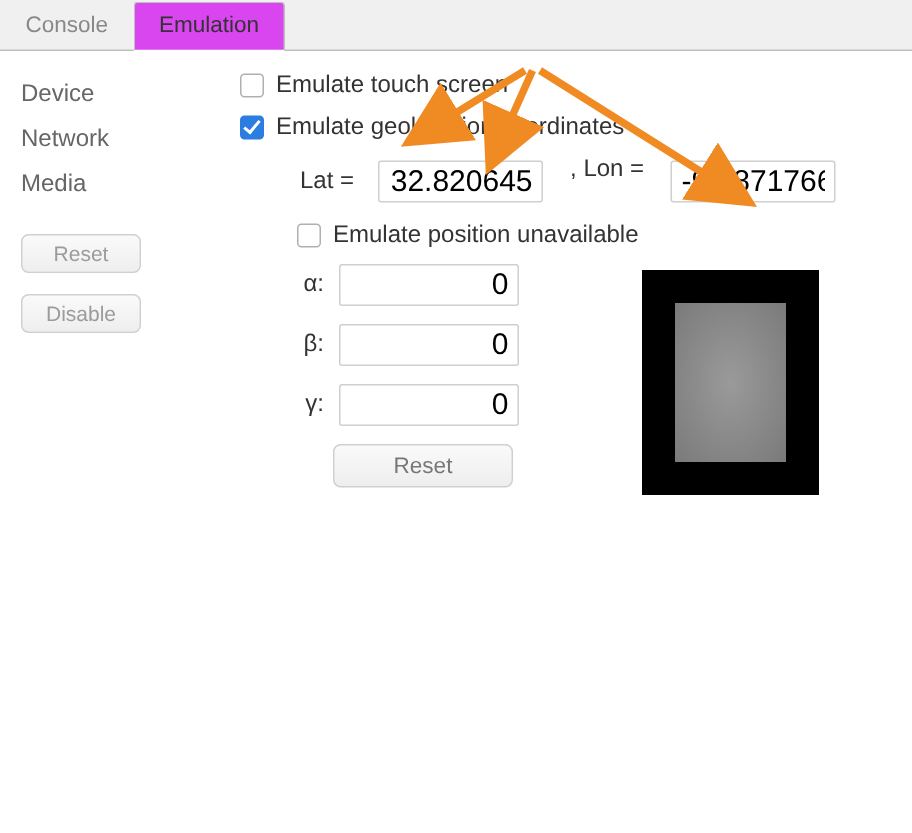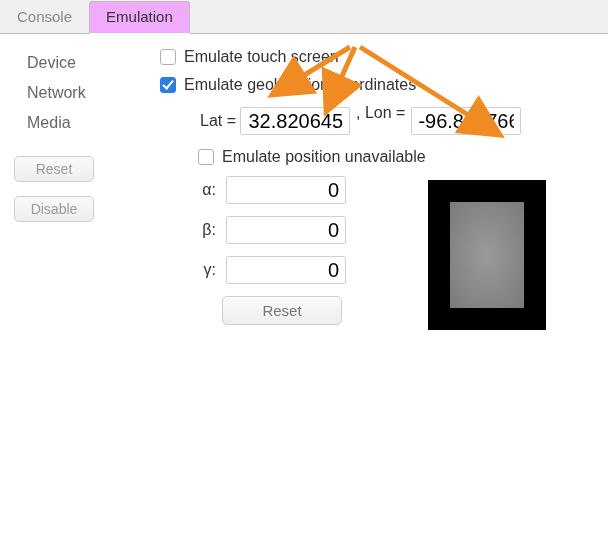--- a/index.html
+++ b/index.html
@@ -26,21 +26,21 @@
   .tab {
     padding: 6px 16px 6px 16px;
     color: #888;
     cursor: default;
     border: 1px solid transparent;
     border-bottom: none;
     position: relative;
     top: 1px;
   }
   .tab.active {
-    background: #f0abfc;
+    background: #d946ef;
     color: #333;
     border: 1px solid #bfbfbf;
     border-bottom: 1px solid #fff;
     border-radius: 3px 3px 0 0;
   }
 
   
   .main {
     display: flex;
     height: calc(100% - 34px);
@@ -48,21 +48,20 @@
   .sidebar {
     width: 135px;
     padding: 14px 10px 10px 14px;
     color: #666;
     font-size: 16px;
     border-right: 0;
   }
   .side-item {
     padding: 6px 0 6px 0;
     cursor: default;
-    margin-left: 13px;
   }
   .side-item.selected {
     color: #222;
   }
   .side-buttons {
     margin-top: 18px;
   }
   .side-btn {
     display: block;
     width: 80px;
@@ -116,20 +115,21 @@
     border: solid #fff;
     border-width: 0 2px 2px 0;
     transform: rotate(40deg);
   }
 
   .latlon {
     margin: 6px 0 10px 40px;
     display: flex;
     align-items: center;
     font-size: 16px;
+    gap: 12px;
   }
   .latlon input, .accel-row input {
     width: 110px;
     height: 28px;
     border: 1px solid #cfcfcf;
     border-radius: 2px;
     text-align: right;
     padding: 0 6px;
     font-size: 20px;
     font-family: inherit;

